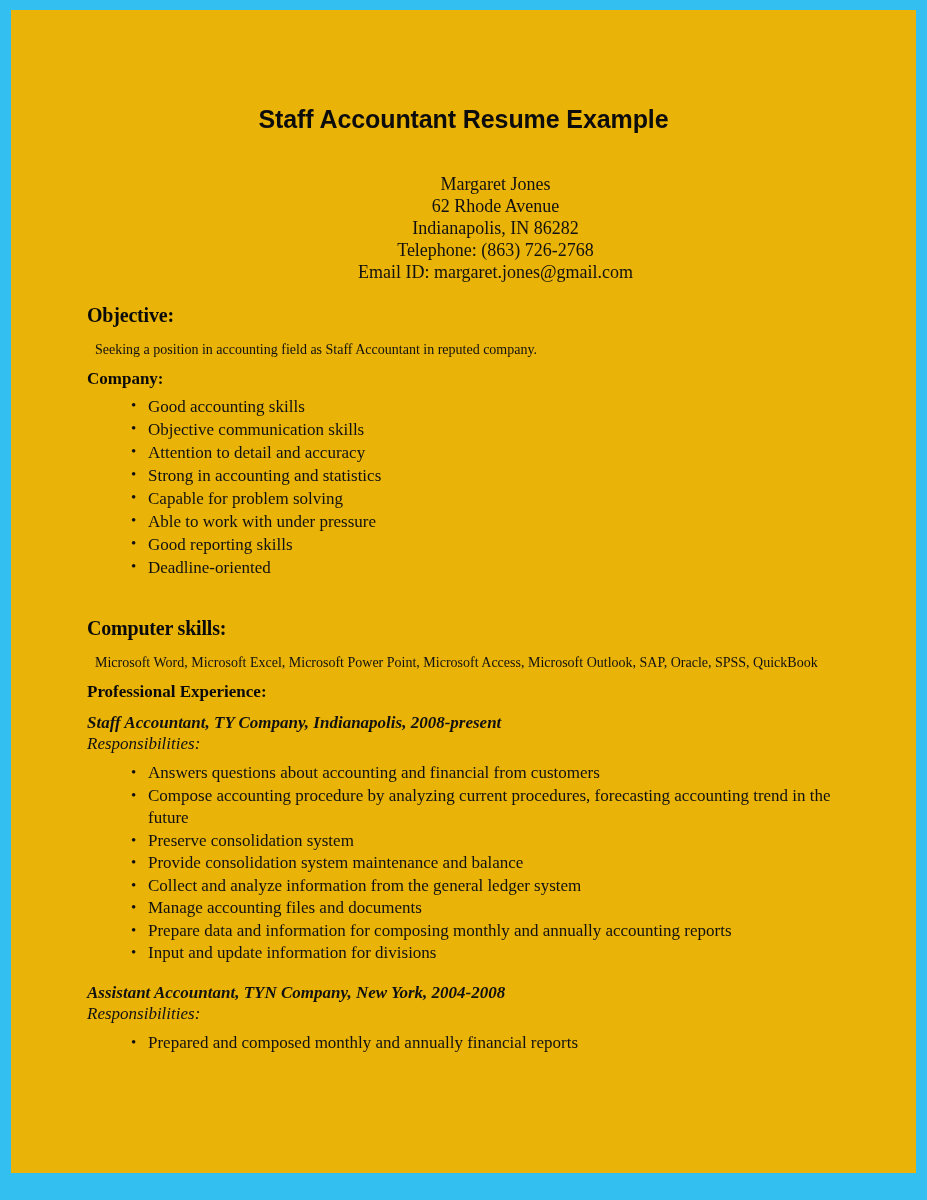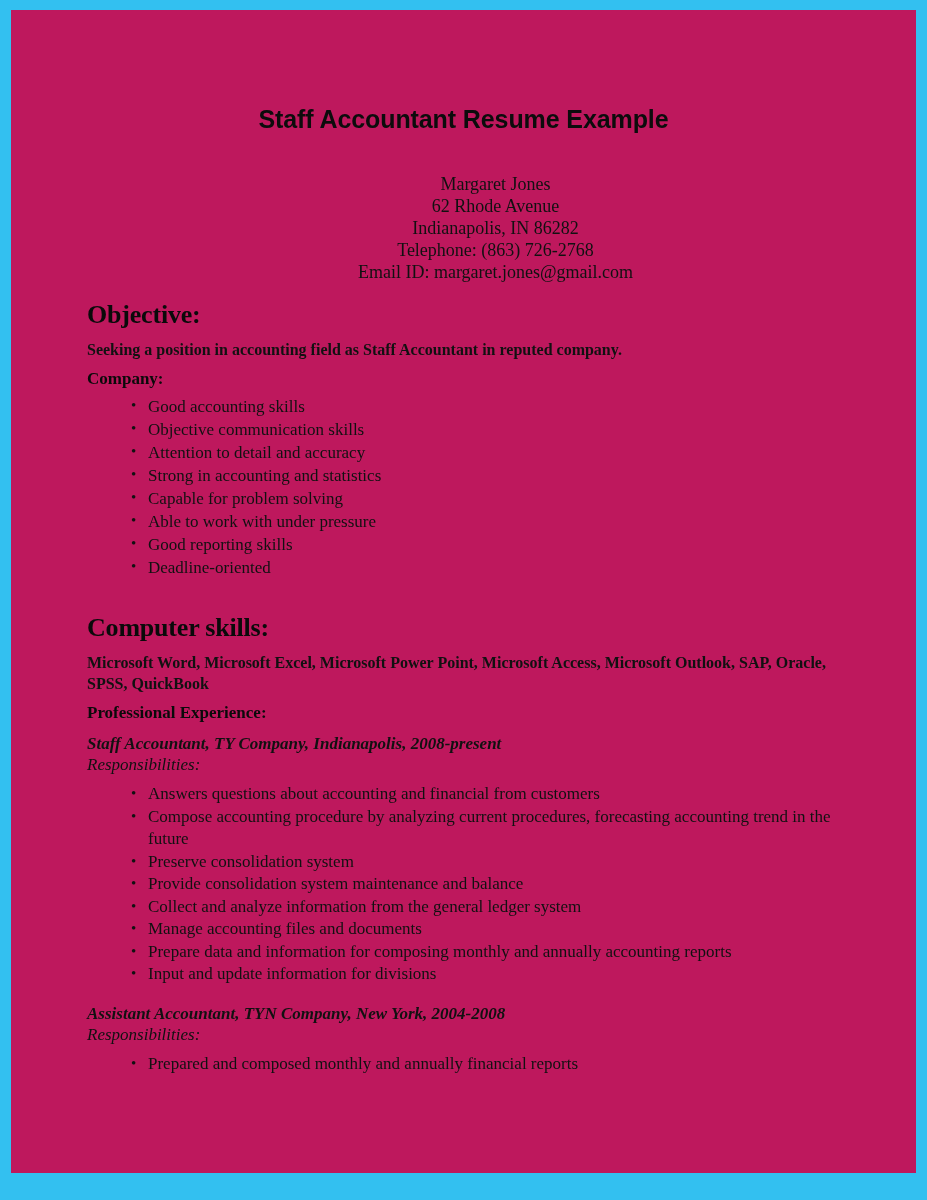--- a/index.html
+++ b/index.html
@@ -15,21 +15,21 @@
     font-family: "Liberation Serif", "DejaVu Serif", serif;
   }
 
   
   .page-frame {
     position: absolute;
     left: 11px;
     top: 10px;
     width: 905px;
     height: 1163px;
-    background: #be185d;
+    background: #eab308;
     box-sizing: border-box;
   }
 
   .doc {
     position: absolute;
     left: 0;
     top: 0;
     width: 905px;
     height: 1163px;
   }
@@ -66,45 +66,44 @@
 
   
   .content {
     position: absolute;
     left: 76px;
     top: 290px;
     width: 760px;
   }
 
   .heading-major {
-    font-size: 26px;
+    font-size: 20px;
     font-weight: bold;
     color: #0a0a0a;
     line-height: 30px;
     margin: 0 0 9px 0;
     letter-spacing: -0.2px;
   }
   .section-gap-top {
     margin-top: 34px;
   }
 
   .heading-minor {
     font-size: 17px;
     font-weight: bold;
     color: #0a0a0a;
     line-height: 21px;
     margin: 0 0 4px 0;
   }
 
   .body-text {
-    font-size: 16px;
-    line-height: 21px;
-    color: #111111;
-    margin: 0 0 8px 0;
-    font-weight: bold;
+    font-size: 14px;
+    line-height: 21px;
+    color: #111111;
+    margin: 0 0 8px 8px;
   }
 
   .job-line {
     font-size: 17px;
     font-style: italic;
     font-weight: bold;
     color: #111111;
     line-height: 21px;
     margin: 0;
   }

